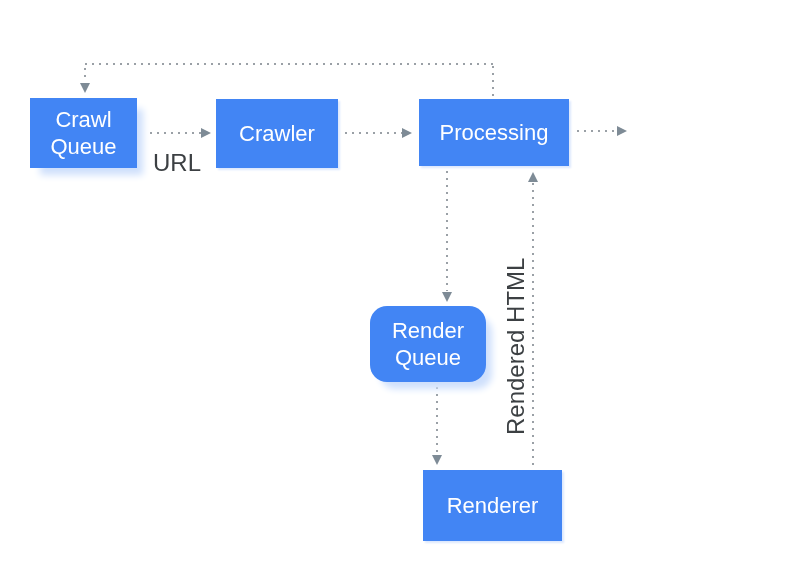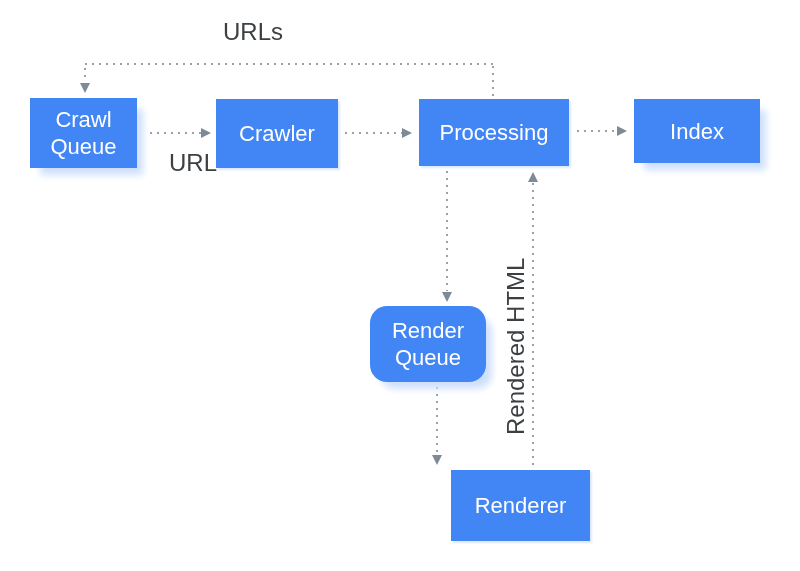--- a/index.html
+++ b/index.html
@@ -23,21 +23,21 @@
     font-size: 22px;
     line-height: 27px;
   }
   .node.big-shadow { box-shadow: 8px 9px 7px -2px var(--node-shadow, #cfe0fc); }
   .node.flat-shadow { box-shadow: 2px 2px 2px 0 var(--node-shadow-faint, #dce8fd); }
   .n-crawl-queue  { left: 30px;  top: 98px;  width: 107px; height: 70px; }
   .n-crawler      { left: 216px; top: 99px;  width: 122px; height: 69px; }
   .n-processing   { left: 419px; top: 99px;  width: 150px; height: 67px; }
   .n-index        { left: 634px; top: 99px;  width: 126px; height: 64px; }
   .n-render-queue { left: 370px; top: 306px; width: 116px; height: 76px; border-radius: 17px; }
-  .n-renderer     { left: 423px; top: 470px; width: 139px; height: 71px; margin-left: 28px; }
+  .n-renderer     { left: 423px; top: 470px; width: 139px; height: 71px; }
   
   .seg { position: absolute; }
   .seg.h { height: 2px; background: repeating-linear-gradient(90deg,  var(--edge-dot-color, #9aa0a6) 0 2px, transparent 2px 7px); }
   .seg.v { width: 2px;  background: repeating-linear-gradient(180deg, var(--edge-dot-color, #9aa0a6) 0 2px, transparent 2px 7px); }
   .s-url   { left: 150px; top: 132px; width: 52px; }
   .s-html  { left: 345px; top: 132px; width: 57px; }
   .s-index { left: 577px; top: 130px; width: 40px; }
   .s-urls-up   { left: 492px; top: 66px; height: 31px; }
   .s-urls-h    { left: 85px;  top: 63px; width: 408px; }
   .s-urls-down { left: 84px;  top: 68px; height: 14px; }
@@ -59,38 +59,37 @@
   
   .edge-label {
     position: absolute;
     color: var(--label-color, #3c4043);
     font-size: 24px;
     line-height: 26px;
     text-align: center;
     white-space: nowrap;
   }
   .l-urls { left: 213px; top: 19px;  width: 80px; }
-  .l-url  { left: 158px; top: 150px; width: 70px; }
+  .l-url  { left: 142px; top: 150px; width: 70px; }
   .l-html { left: 336px; top: 150px; width: 80px; }
   .l-rendered {
     left: 503px; top: 250px; height: 192px; width: 26px;
     writing-mode: vertical-rl;
     transform: rotate(180deg);
   }
 </style>
 </head>
 <body>
 
 <div class="canvas">
 
   <div class="seg v s-urls-up"></div>
   <div class="seg h s-urls-h"></div>
   <div class="seg v s-urls-down"></div>
   <div class="arrow down a-urls"></div>
-  <div class="edge-label l-urls">URLs</div>
 
   <div class="seg h s-url"></div>
   <div class="arrow right a-url"></div>
   <div class="edge-label l-url">URL</div>
 
   <div class="seg h s-html"></div>
   <div class="arrow right a-html"></div>
 
   <div class="seg h s-index"></div>
   <div class="arrow right a-index"></div>
@@ -101,17 +100,16 @@
   <div class="seg v s-renderer"></div>
   <div class="arrow down a-renderer"></div>
 
   <div class="seg v s-rendered"></div>
   <div class="arrow up a-rendered"></div>
   <div class="edge-label l-rendered">Rendered HTML</div>
 
   <div class="node big-shadow n-crawl-queue">Crawl Queue</div>
   <div class="node flat-shadow n-crawler">Crawler</div>
   <div class="node flat-shadow n-processing">Processing</div>
-  <div class="node big-shadow n-index">Index</div>
   <div class="node big-shadow n-render-queue">Render Queue</div>
   <div class="node flat-shadow n-renderer">Renderer</div>
 
 </div>
 
 </body></html>

